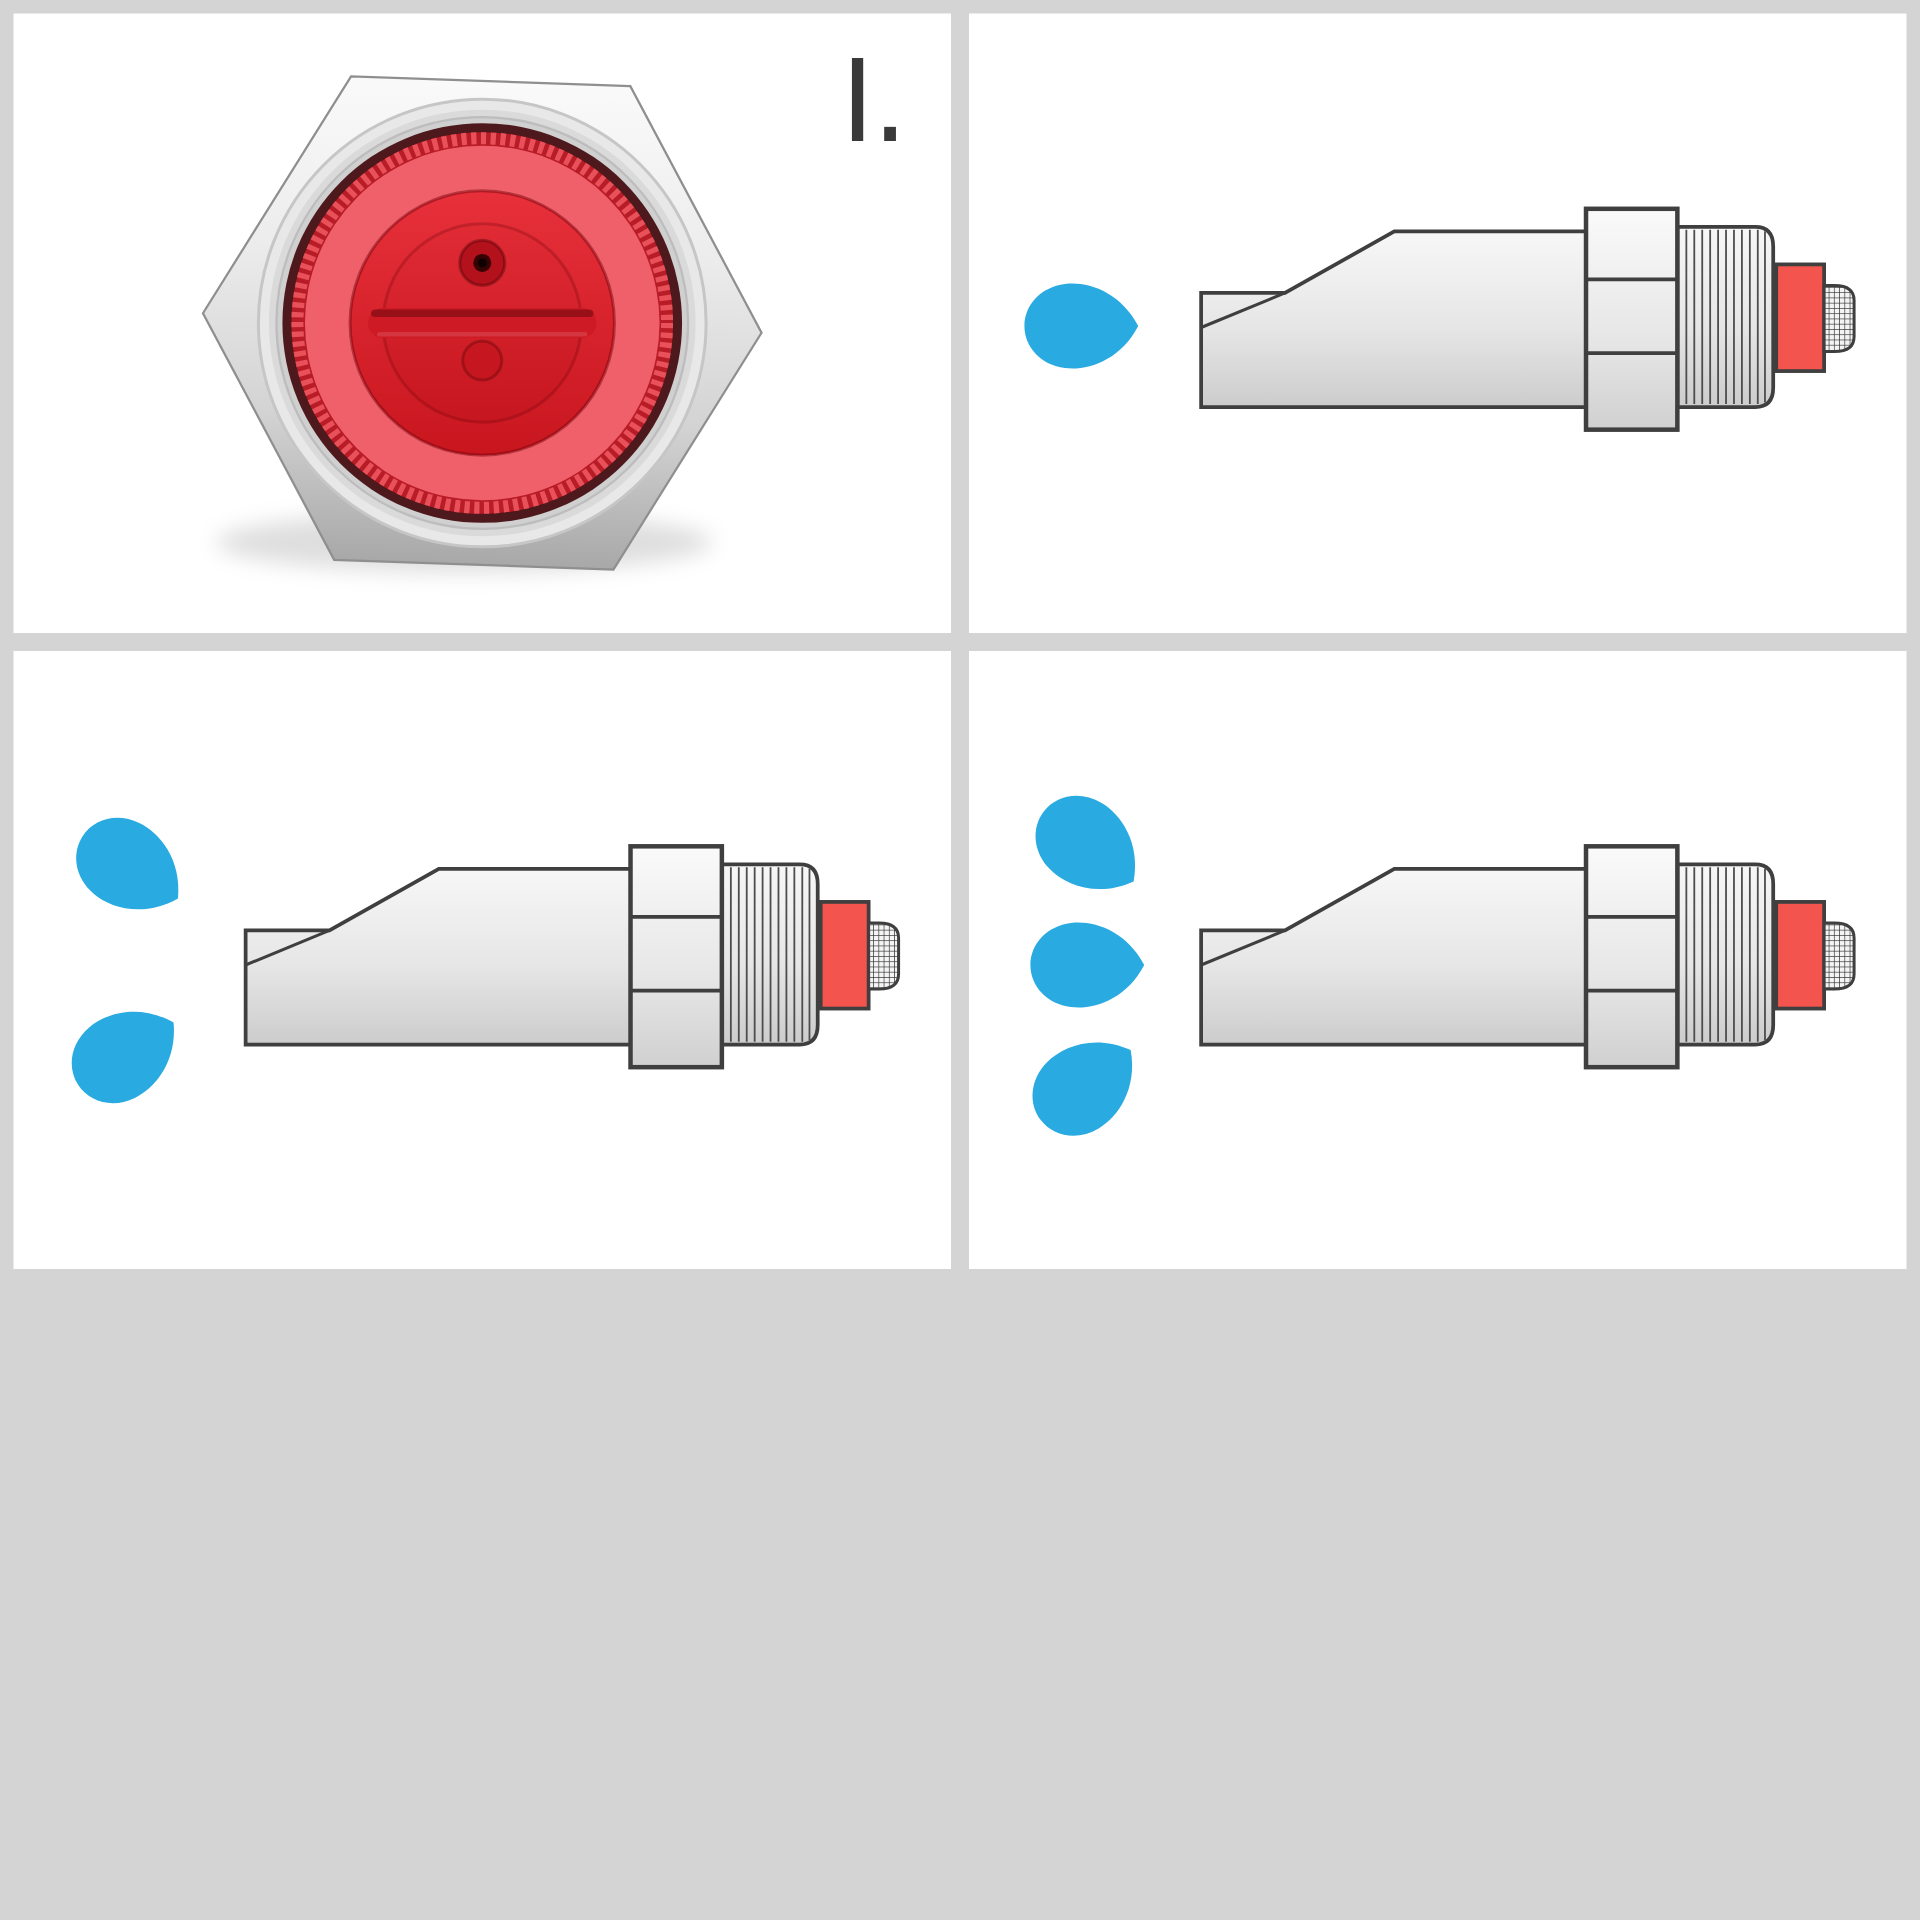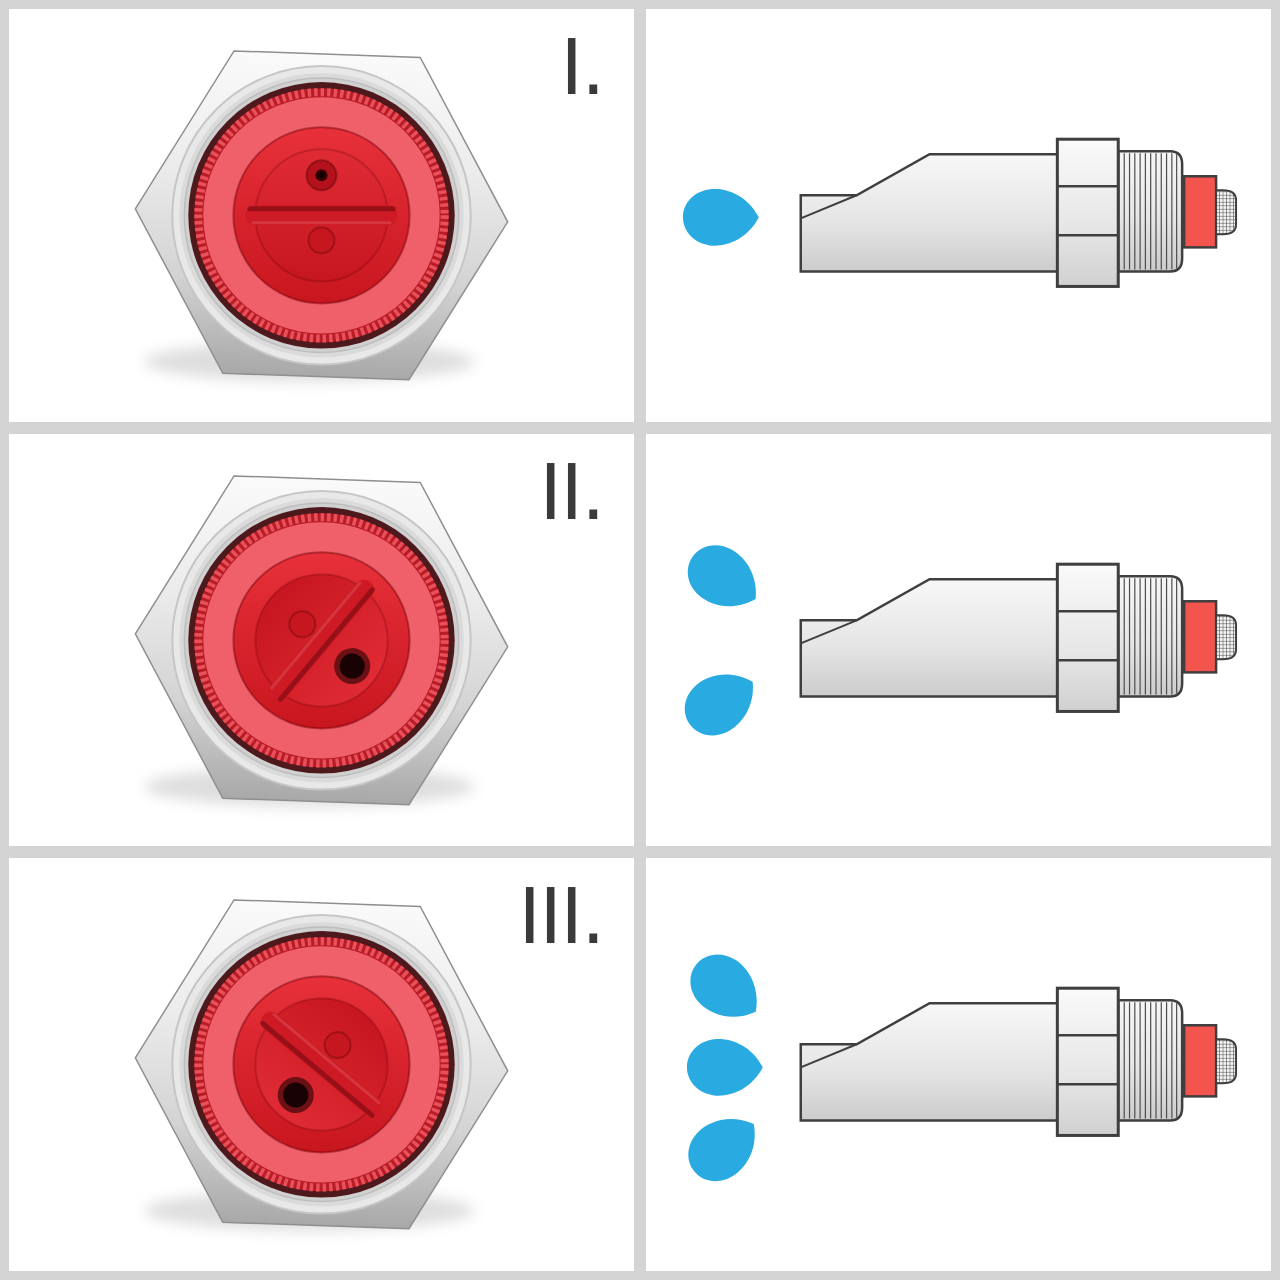--- a/index.html
+++ b/index.html
@@ -142,53 +142,29 @@
     <div class="step-label">I.</div>
   </div>
 
   <div class="panel">
     <svg viewBox="0 0 626 412" preserveAspectRatio="none">
       <use href="#nozzle"></use>
       <use href="#droplet" transform="translate(75,208)"></use>
     </svg>
   </div>
 
-  <div class="panel">
-    <svg viewBox="0 0 624 412" preserveAspectRatio="none">
-      <use href="#valve-photo-base"></use>
-      <g transform="translate(312,206) rotate(130)">
-        <use href="#dial-face"></use>
-        <g transform="translate(0,-40)">
-            <use href="#hole-large"></use>
-          </g>
-      </g>
-    </svg>
-    <div class="step-label">II.</div>
-  </div>
 
   <div class="panel">
     <svg viewBox="0 0 626 412" preserveAspectRatio="none">
       <use href="#nozzle"></use>
       <use href="#droplet" transform="translate(78,144) rotate(33)"></use>
       <use href="#droplet" transform="translate(75,268) rotate(-33)"></use>
     </svg>
   </div>
 
-  <div class="panel">
-    <svg viewBox="0 0 624 412" preserveAspectRatio="none">
-      <use href="#valve-photo-base"></use>
-      <g transform="translate(312,206) rotate(220)">
-        <use href="#dial-face"></use>
-        <g transform="translate(0,-40)">
-            <use href="#hole-large"></use>
-          </g>
-      </g>
-    </svg>
-    <div class="step-label">III.</div>
-  </div>
 
   <div class="panel">
     <svg viewBox="0 0 626 412" preserveAspectRatio="none">
       <use href="#nozzle"></use>
       <use href="#droplet" transform="translate(80,130) rotate(38)"></use>
       <use href="#droplet" transform="translate(79,209)"></use>
       <use href="#droplet" transform="translate(78,289) rotate(-38)"></use>
     </svg>
   </div>
 

